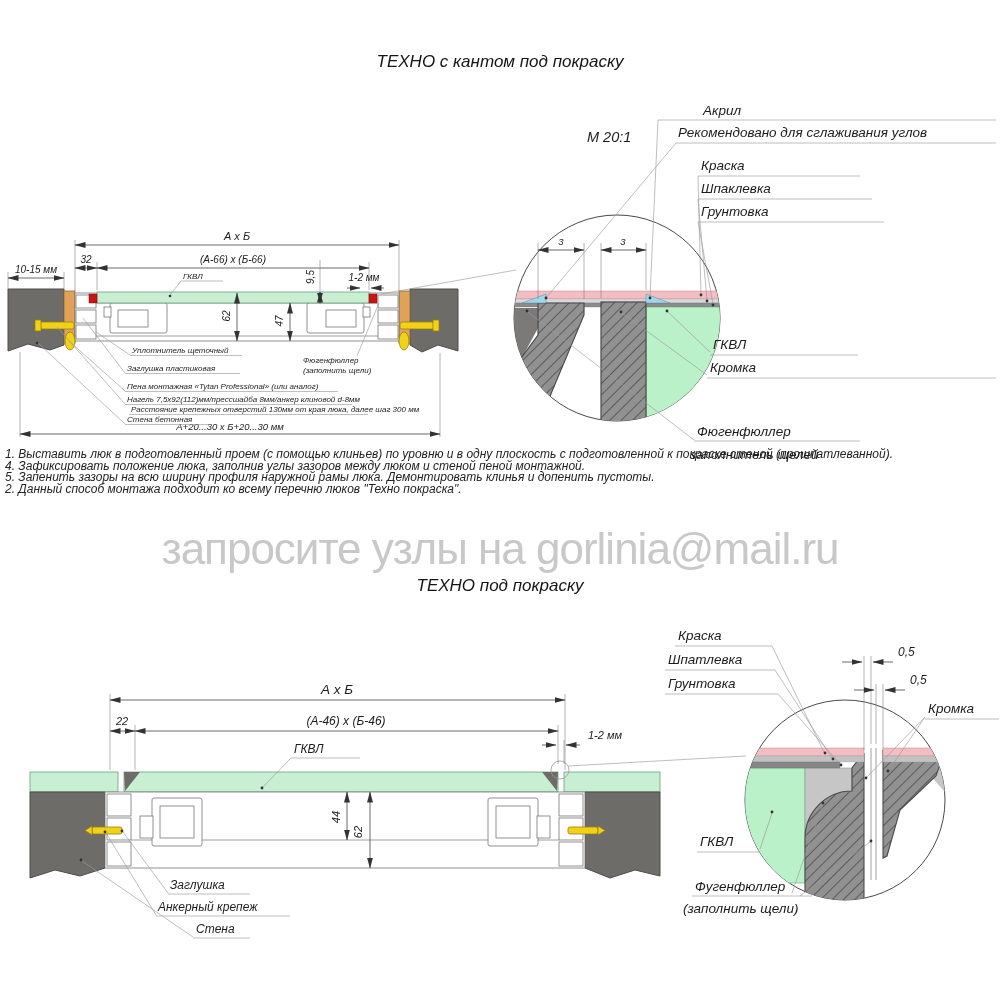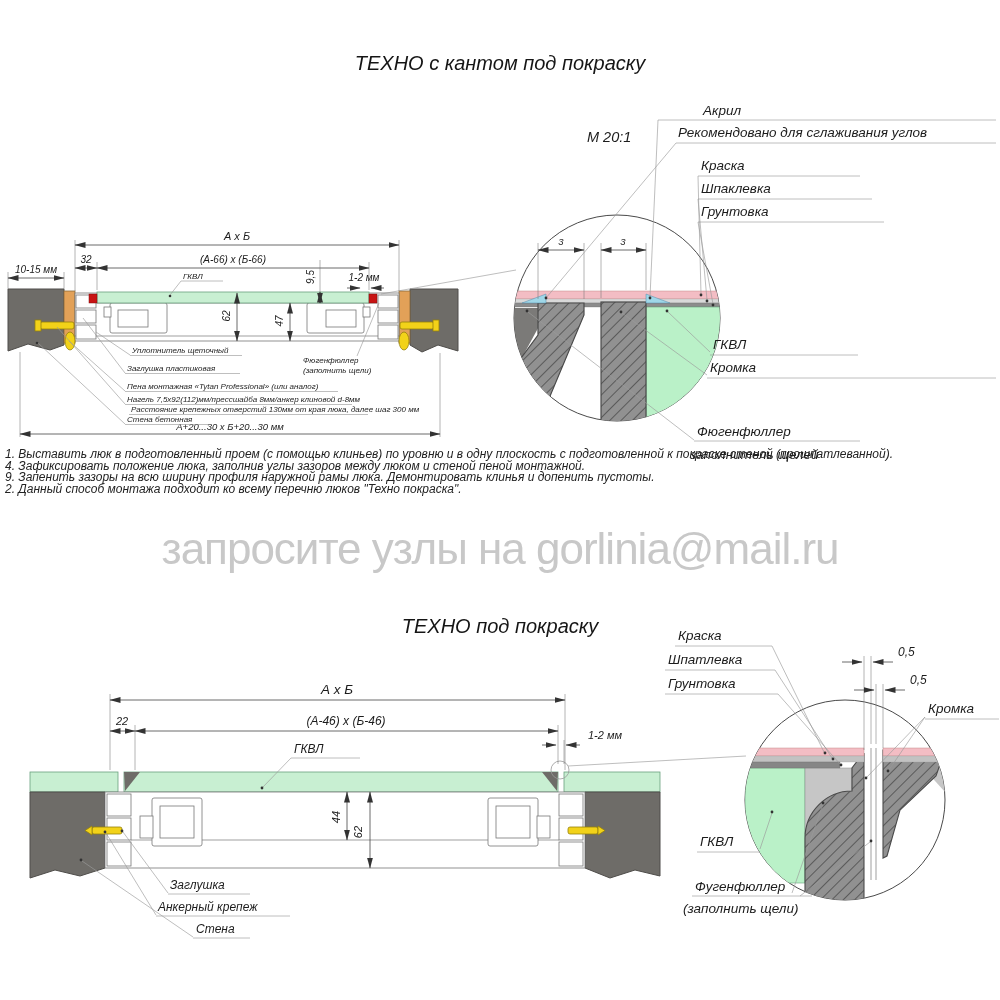--- a/index.html
+++ b/index.html
@@ -1,20 +1,20 @@
 <!DOCTYPE html>
 <html><head>
 <meta charset="utf-8">
 <style>
   html,body{margin:0;padding:0;background:#fff;}
   #page{position:relative;width:1000px;height:1000px;background:#ffffff;overflow:hidden;
         font-family:"Liberation Sans",sans-serif;}
   #drawing{position:absolute;left:0;top:0;}
   .htext{position:absolute;color:#111;}
-  .title{width:1000px;text-align:center;font-style:italic;font-size:20px;color:#151515;}
+  .title{width:1000px;text-align:center;font-style:italic;font-size:17px;color:#151515;}
   .notes{left:5px;top:449px;width:990px;font-style:italic;font-size:12px;line-height:11.6px;color:#222;}
   .watermark{left:0;top:524px;width:1000px;text-align:center;font-size:44px;color:#c8c8c8;
              white-space:nowrap;letter-spacing:-1px;}
   
   text{font-family:"Liberation Sans",sans-serif;font-style:italic;fill:#1c1c1c;}
   .s8{font-size:8px;}  .s9{font-size:9.5px;} .s10{font-size:10px;} .s11{font-size:11px;}
   .s12{font-size:12px;} .s13{font-size:13.5px;} .s14{font-size:14.5px;}
   .mid{text-anchor:middle;}
   .dim{stroke:#444;stroke-width:0.8;fill:none;}
   .ext{stroke:#777;stroke-width:0.55;fill:none;}
@@ -376,21 +376,21 @@
           <circle cx="823" cy="803" r="1.4" class="dot"></circle>
         <line x1="800" y1="896" x2="870" y2="842" class="ldr"></line>
           <circle cx="871" cy="841" r="1.4" class="dot"></circle>
       </g>
     </g>
   </svg>
 
   <div class="htext notes">
     <div>1. Выставить люк в подготовленный проем (с помощью клиньев) по уровню и в одну плоскость с подготовленной к покраске стеной (прошпатлеванной).</div>
     <div>4. Зафиксировать положение люка, заполнив углы зазоров между люком и стеной пеной монтажной.</div>
-    <div>9. Запенить зазоры на всю ширину профиля наружной рамы люка. Демонтировать клинья и допенить пустоты.</div>
+    <div>5. Запенить зазоры на всю ширину профиля наружной рамы люка. Демонтировать клинья и допенить пустоты.</div>
     <div>2. Данный способ монтажа подходит ко всему перечню люков "Техно покраска".</div>
   </div>
 
   <div class="htext watermark">запросите узлы на gorlinia@mail.ru</div>
 
-  <div class="htext title" style="top:615px;">ТЕХНО под покраску</div>
+  <div class="htext title" style="top:576px;">ТЕХНО под покраску</div>
 
 </div>
 
 </body></html>

